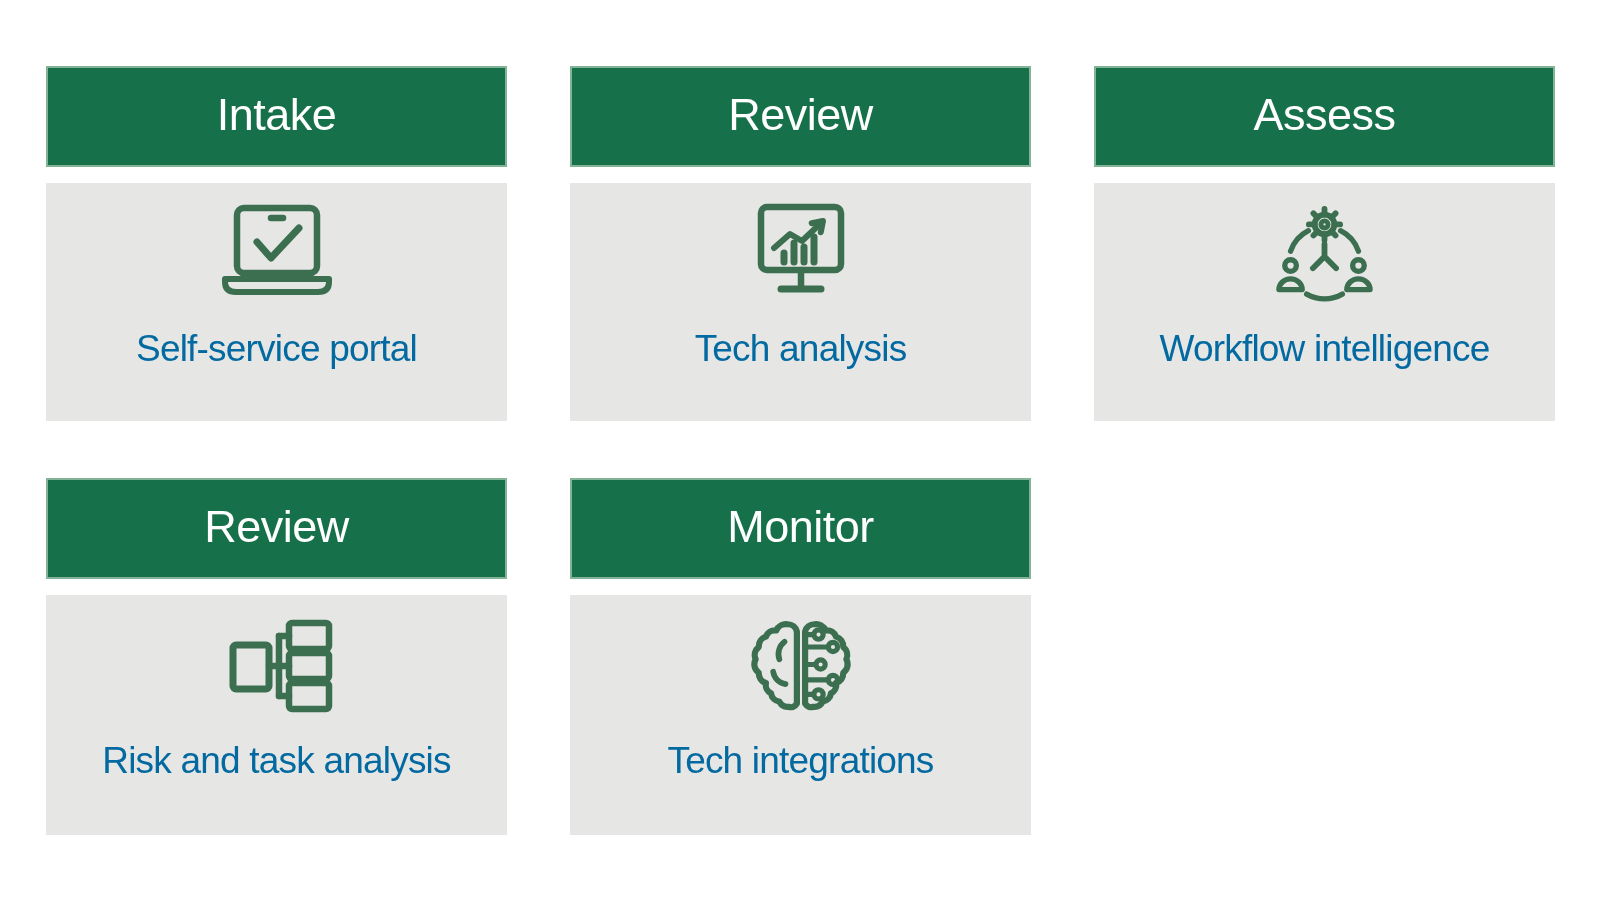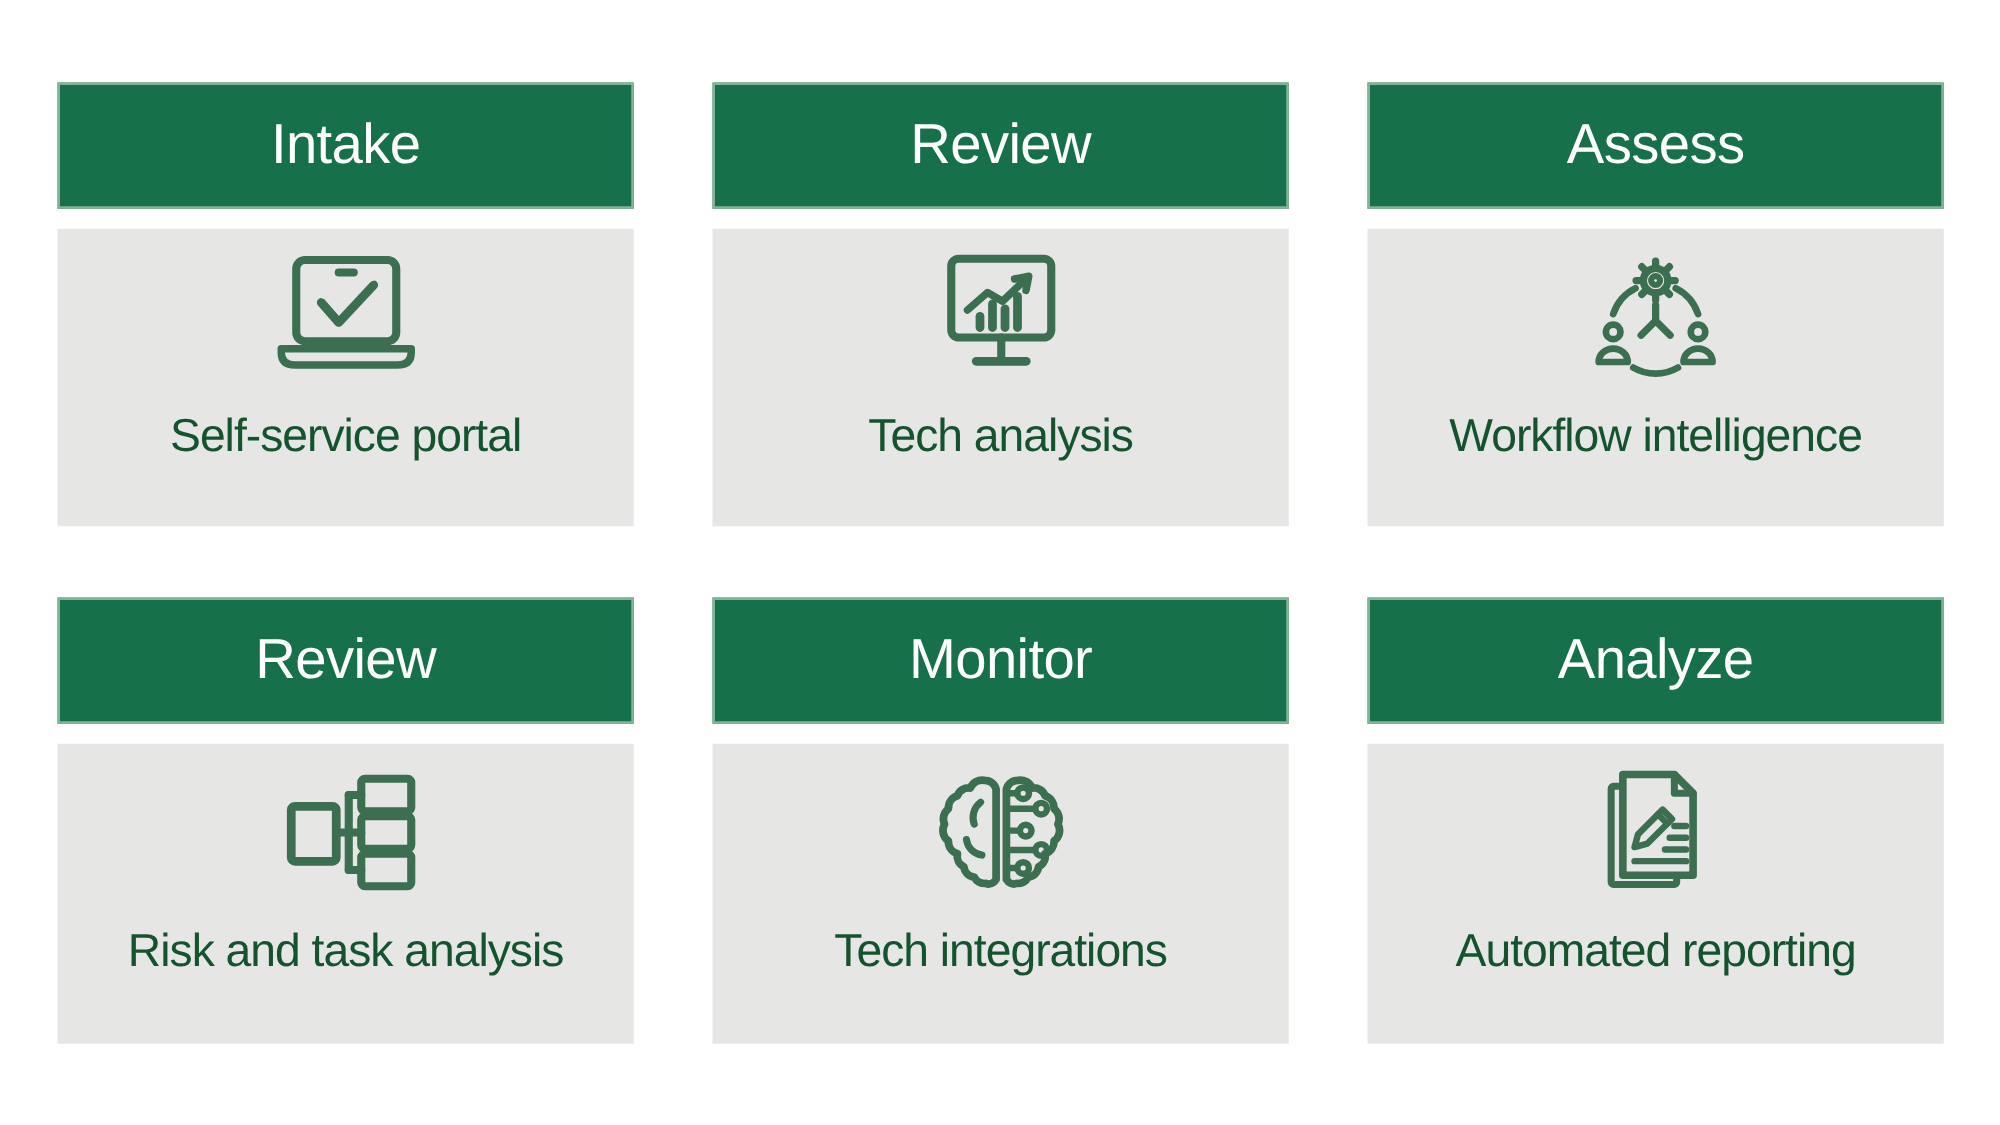--- a/index.html
+++ b/index.html
@@ -56,21 +56,21 @@
     display: flex;
     align-items: center;
     justify-content: center;
   }
   .icon-box svg { display: block; }
   .stage-description {
     margin-top: 24px;
     font-size: 37px;
     letter-spacing: -0.8px;
     line-height: 44px;
-    color: #14532d;
+    color: #0369a1;
     text-align: center;
     white-space: nowrap;
   }
   .ico { stroke: #3B6F4F; fill: none; stroke-linecap: round; stroke-linejoin: round; }
   .ico .fillpage { fill: #E6E6E5; }
 </style>
 </head>
 <body>
 
 <div class="canvas">
@@ -179,34 +179,15 @@
             <path d="M64 63 h22" stroke-width="5"></path>
             <circle cx="91" cy="63" r="4.5" stroke-width="5"></circle>
             <path d="M64 77 h8" stroke-width="5"></path>
             <circle cx="77" cy="77" r="4.5" stroke-width="5"></circle>
           </svg>
         </div>
         <div class="stage-description">Tech integrations</div>
       </div>
     </div>
 
-    <div class="panel row-2">
-      <div class="panel-header">
-        <div class="stage-title">Analyze</div>
-      </div>
-      <div class="panel-body">
-        <div class="icon-box">
-          <svg class="ico" width="113" height="103" viewBox="0 0 120 110">
-            <rect x="22" y="16" width="56" height="84" rx="2" stroke-width="6"></rect>
-            <path class="fillpage" d="M32 6 H76 L92 22 V92 H32 Z" stroke-width="6.5"></path>
-            <path d="M76 6 V22 H92" stroke-width="6"></path>
-            <path d="M42 68 L53 65 L74 44 L66 36 L45 57 Z" stroke-width="5.5"></path>
-            <path d="M70 48 L62 40" stroke-width="5.5"></path>
-            <path d="M76 50 h10 M72 60 h14 M68 70 h18" stroke-width="5.5"></path>
-            <path d="M42 80 h44" stroke-width="5.5"></path>
-          </svg>
-        </div>
-        <div class="stage-description">Automated reporting</div>
-      </div>
-    </div>
 
   </div>
 </div>
 
 </body></html>

